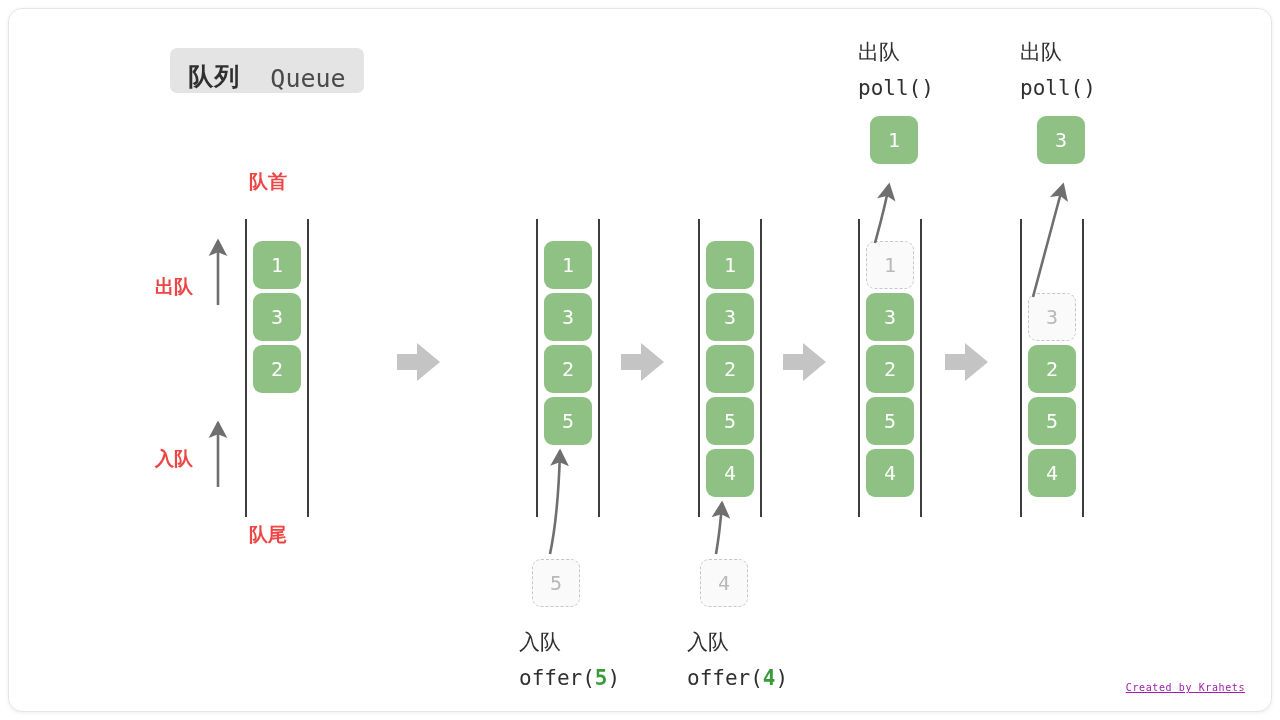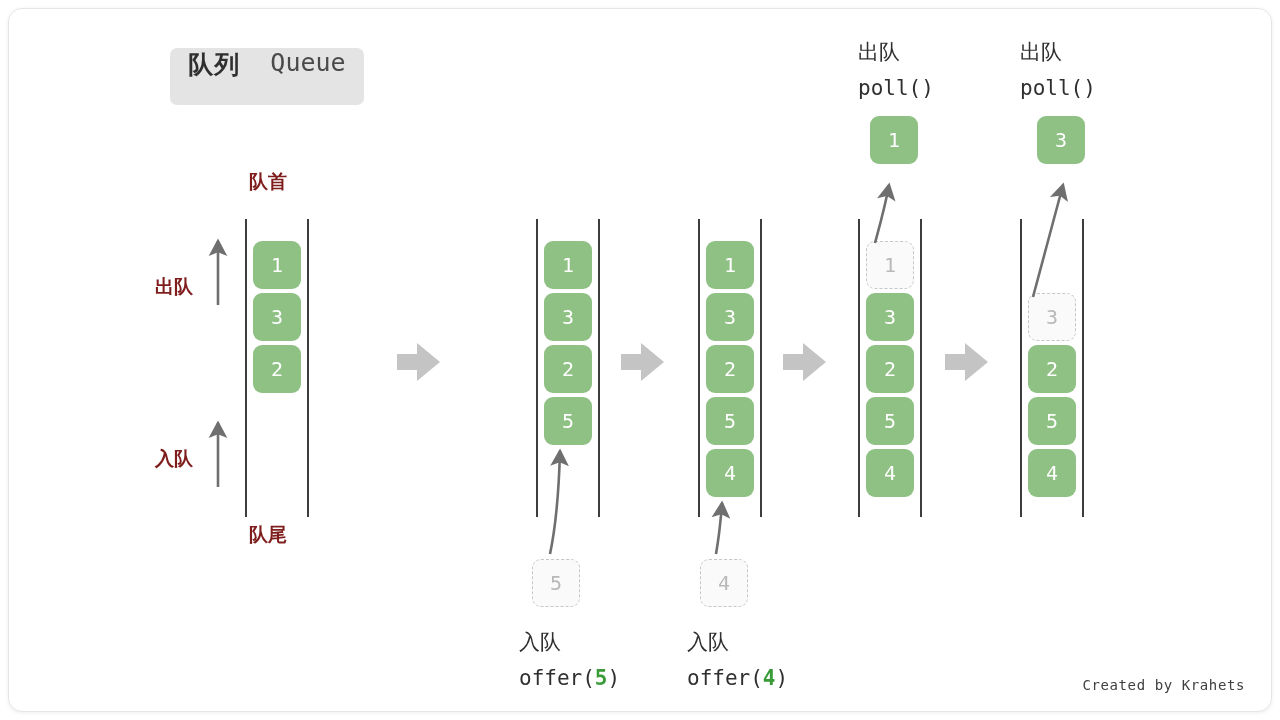--- a/index.html
+++ b/index.html
@@ -29,45 +29,45 @@
     overflow: hidden;
   }
 
   .abs { position: absolute; }
 
   
   #title-badge {
     left: 161px;
     top: 39px;
     width: 194px;
-    height: 57px;
+    height: 45px;
     background: #e4e4e4;
     border-radius: 7px;
     display: flex;
-    align-items: flex-start;
+    align-items: flex-end;
     justify-content: center;
     gap: 30px;
   }
   #title-badge .cn {
     font-size: 25px;
     font-weight: bold;
     color: #2f2f2f;
     letter-spacing: 1px;
   }
   #title-badge .en {
     font-family: "DejaVu Sans Mono", "Liberation Mono", monospace;
     font-size: 25px;
     color: #4a4a4a;
   }
 
   
   .lbl-cn {
     font-size: 19px;
     font-weight: bold;
-    color: #7f1d1d;
+    color: #ef4444;
     white-space: nowrap;
   }
   .cap {
     font-family: "DejaVu Sans Mono", "Liberation Mono", monospace;
     font-size: 21px;
     color: #2f2f2f;
     white-space: nowrap;
     line-height: 36px;
   }
   .cap .cn {
@@ -110,23 +110,24 @@
   }
 
   
   #overlay { position: absolute; left: 0; top: 0; width: 1264px; height: 704px; pointer-events: none; }
 
   
   #watermark {
     right: 26px;
     bottom: 18px;
     font-family: "DejaVu Sans Mono", "Liberation Mono", monospace;
-    font-size: 14px;
-    color: #404040;
+    font-size: 10px;
+    color: #a21caf;
     letter-spacing: 0.6px;
+    text-decoration: underline;
   }
 </style>
 </head>
 <body>
 
 <div id="card">
 
   <div id="title-badge" class="abs">
     <span class="cn">队列</span>
     <span class="en">Queue</span>

